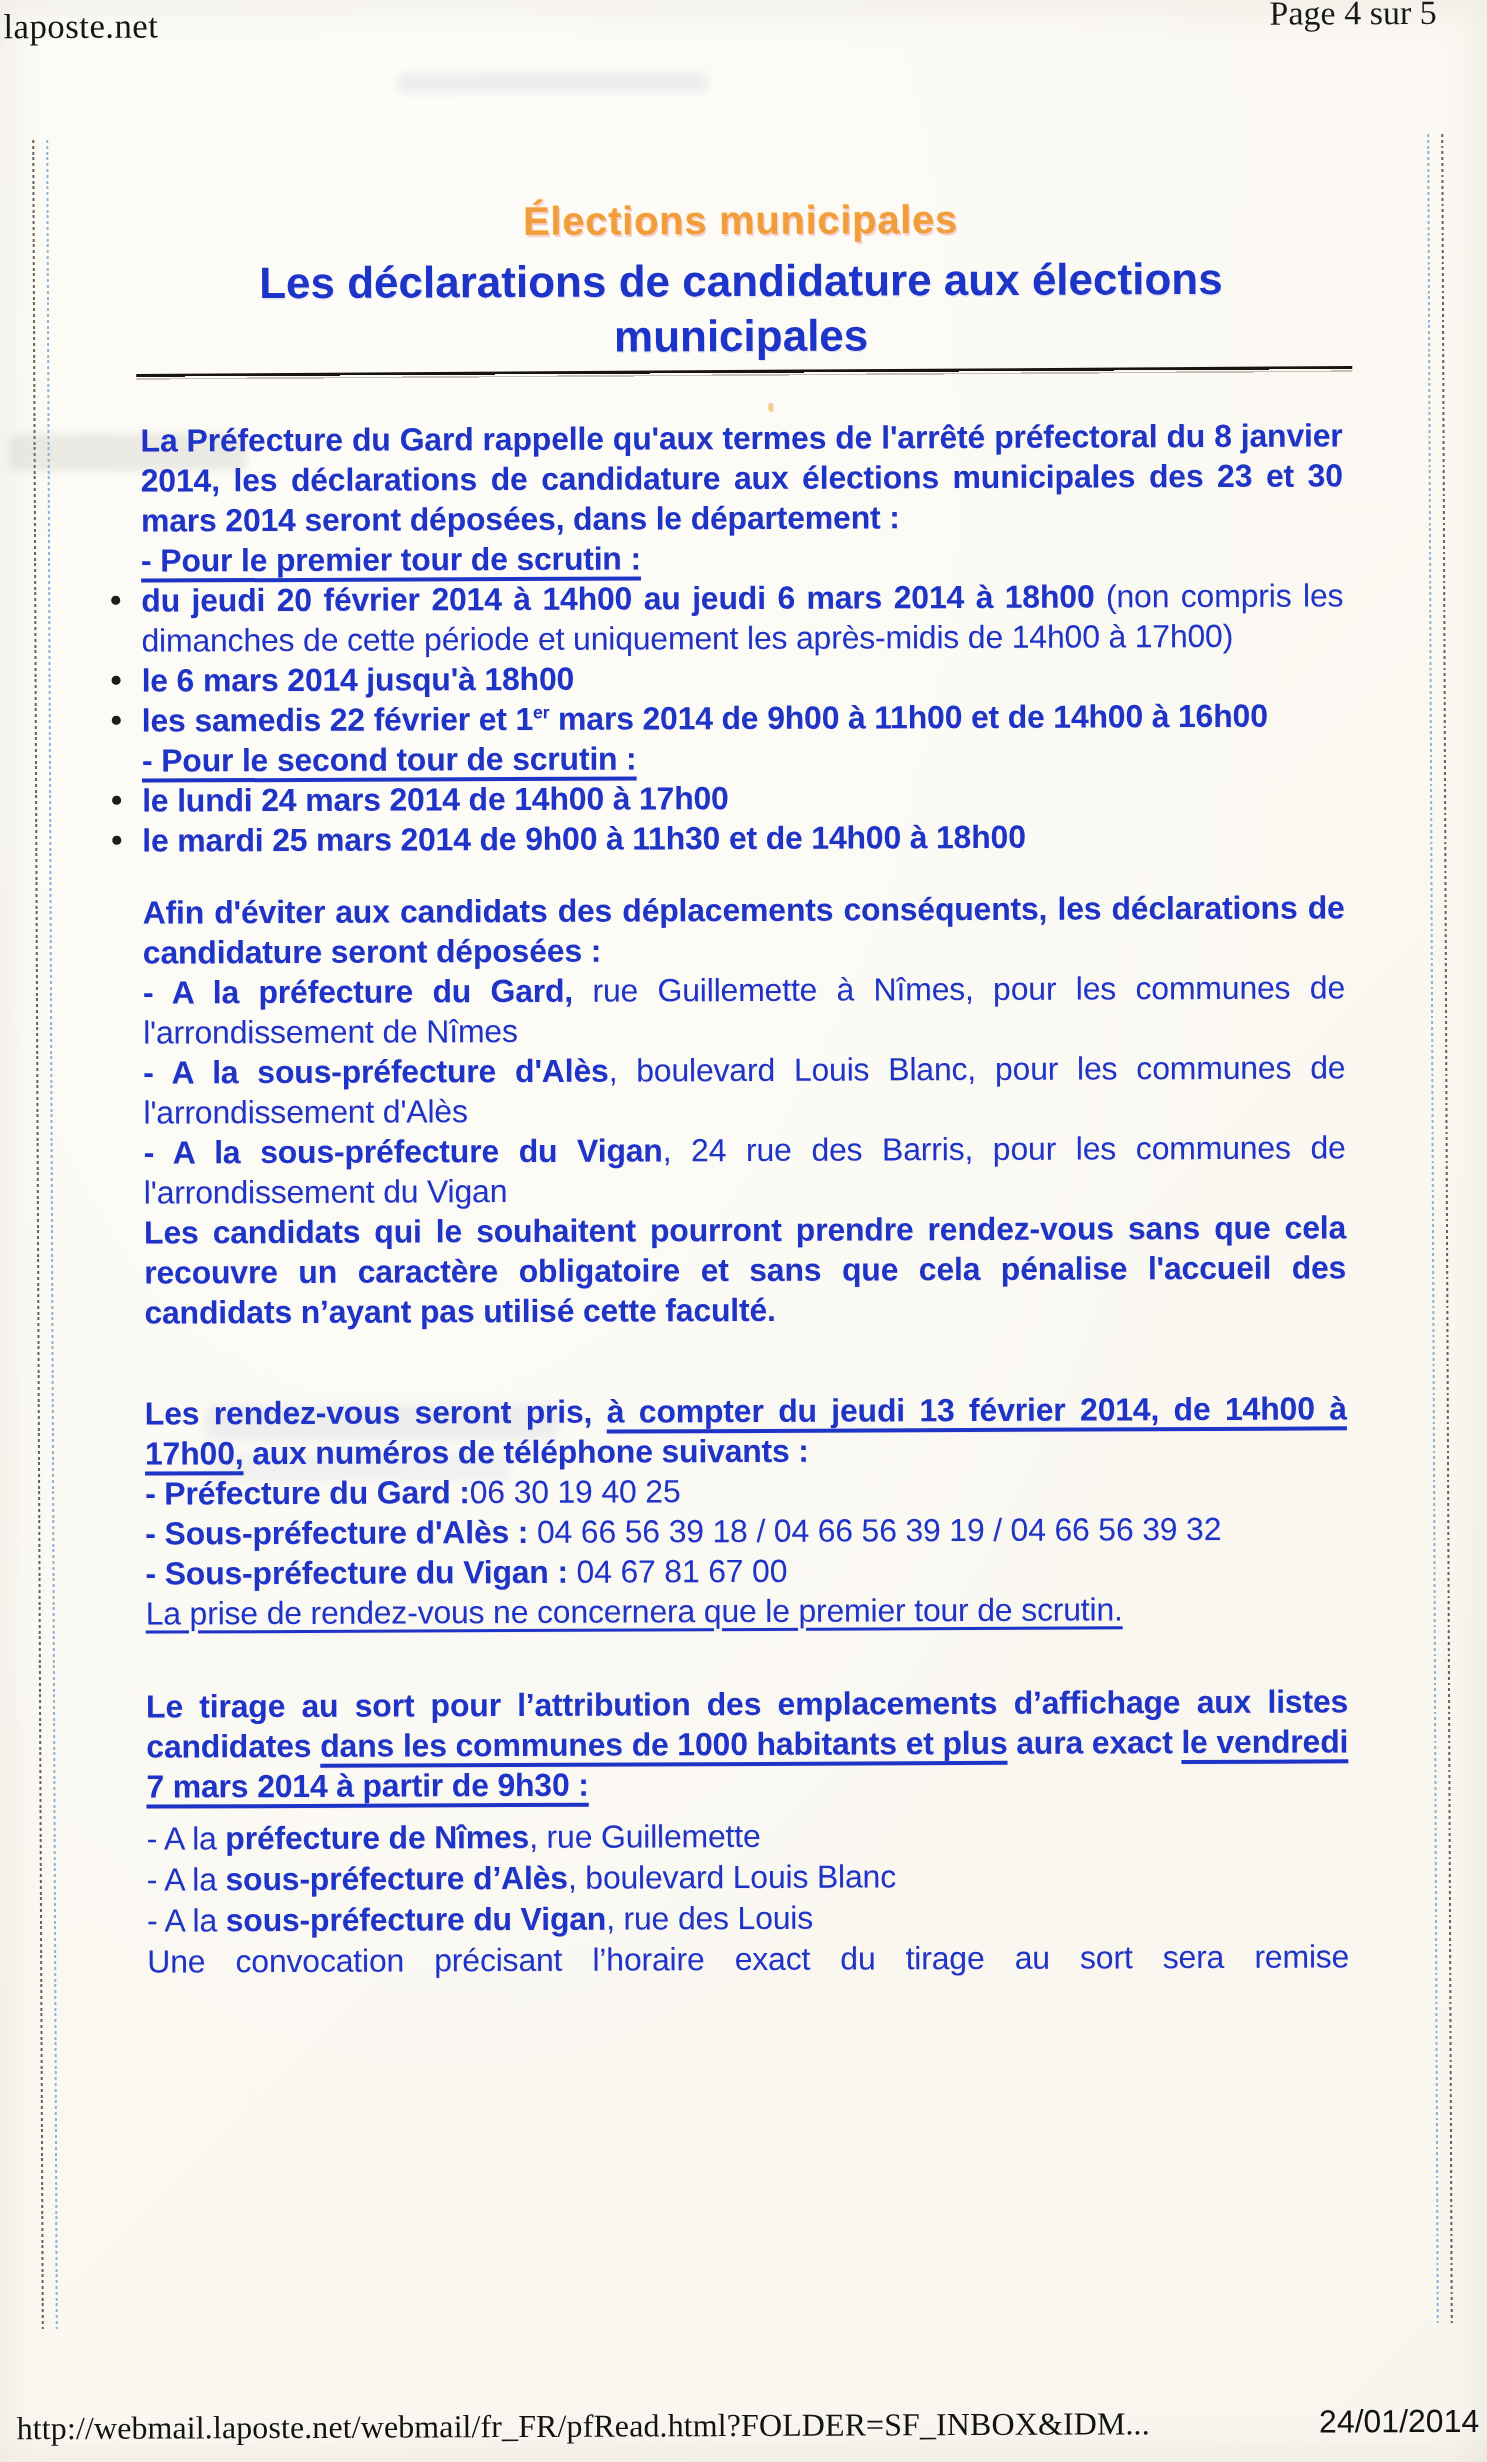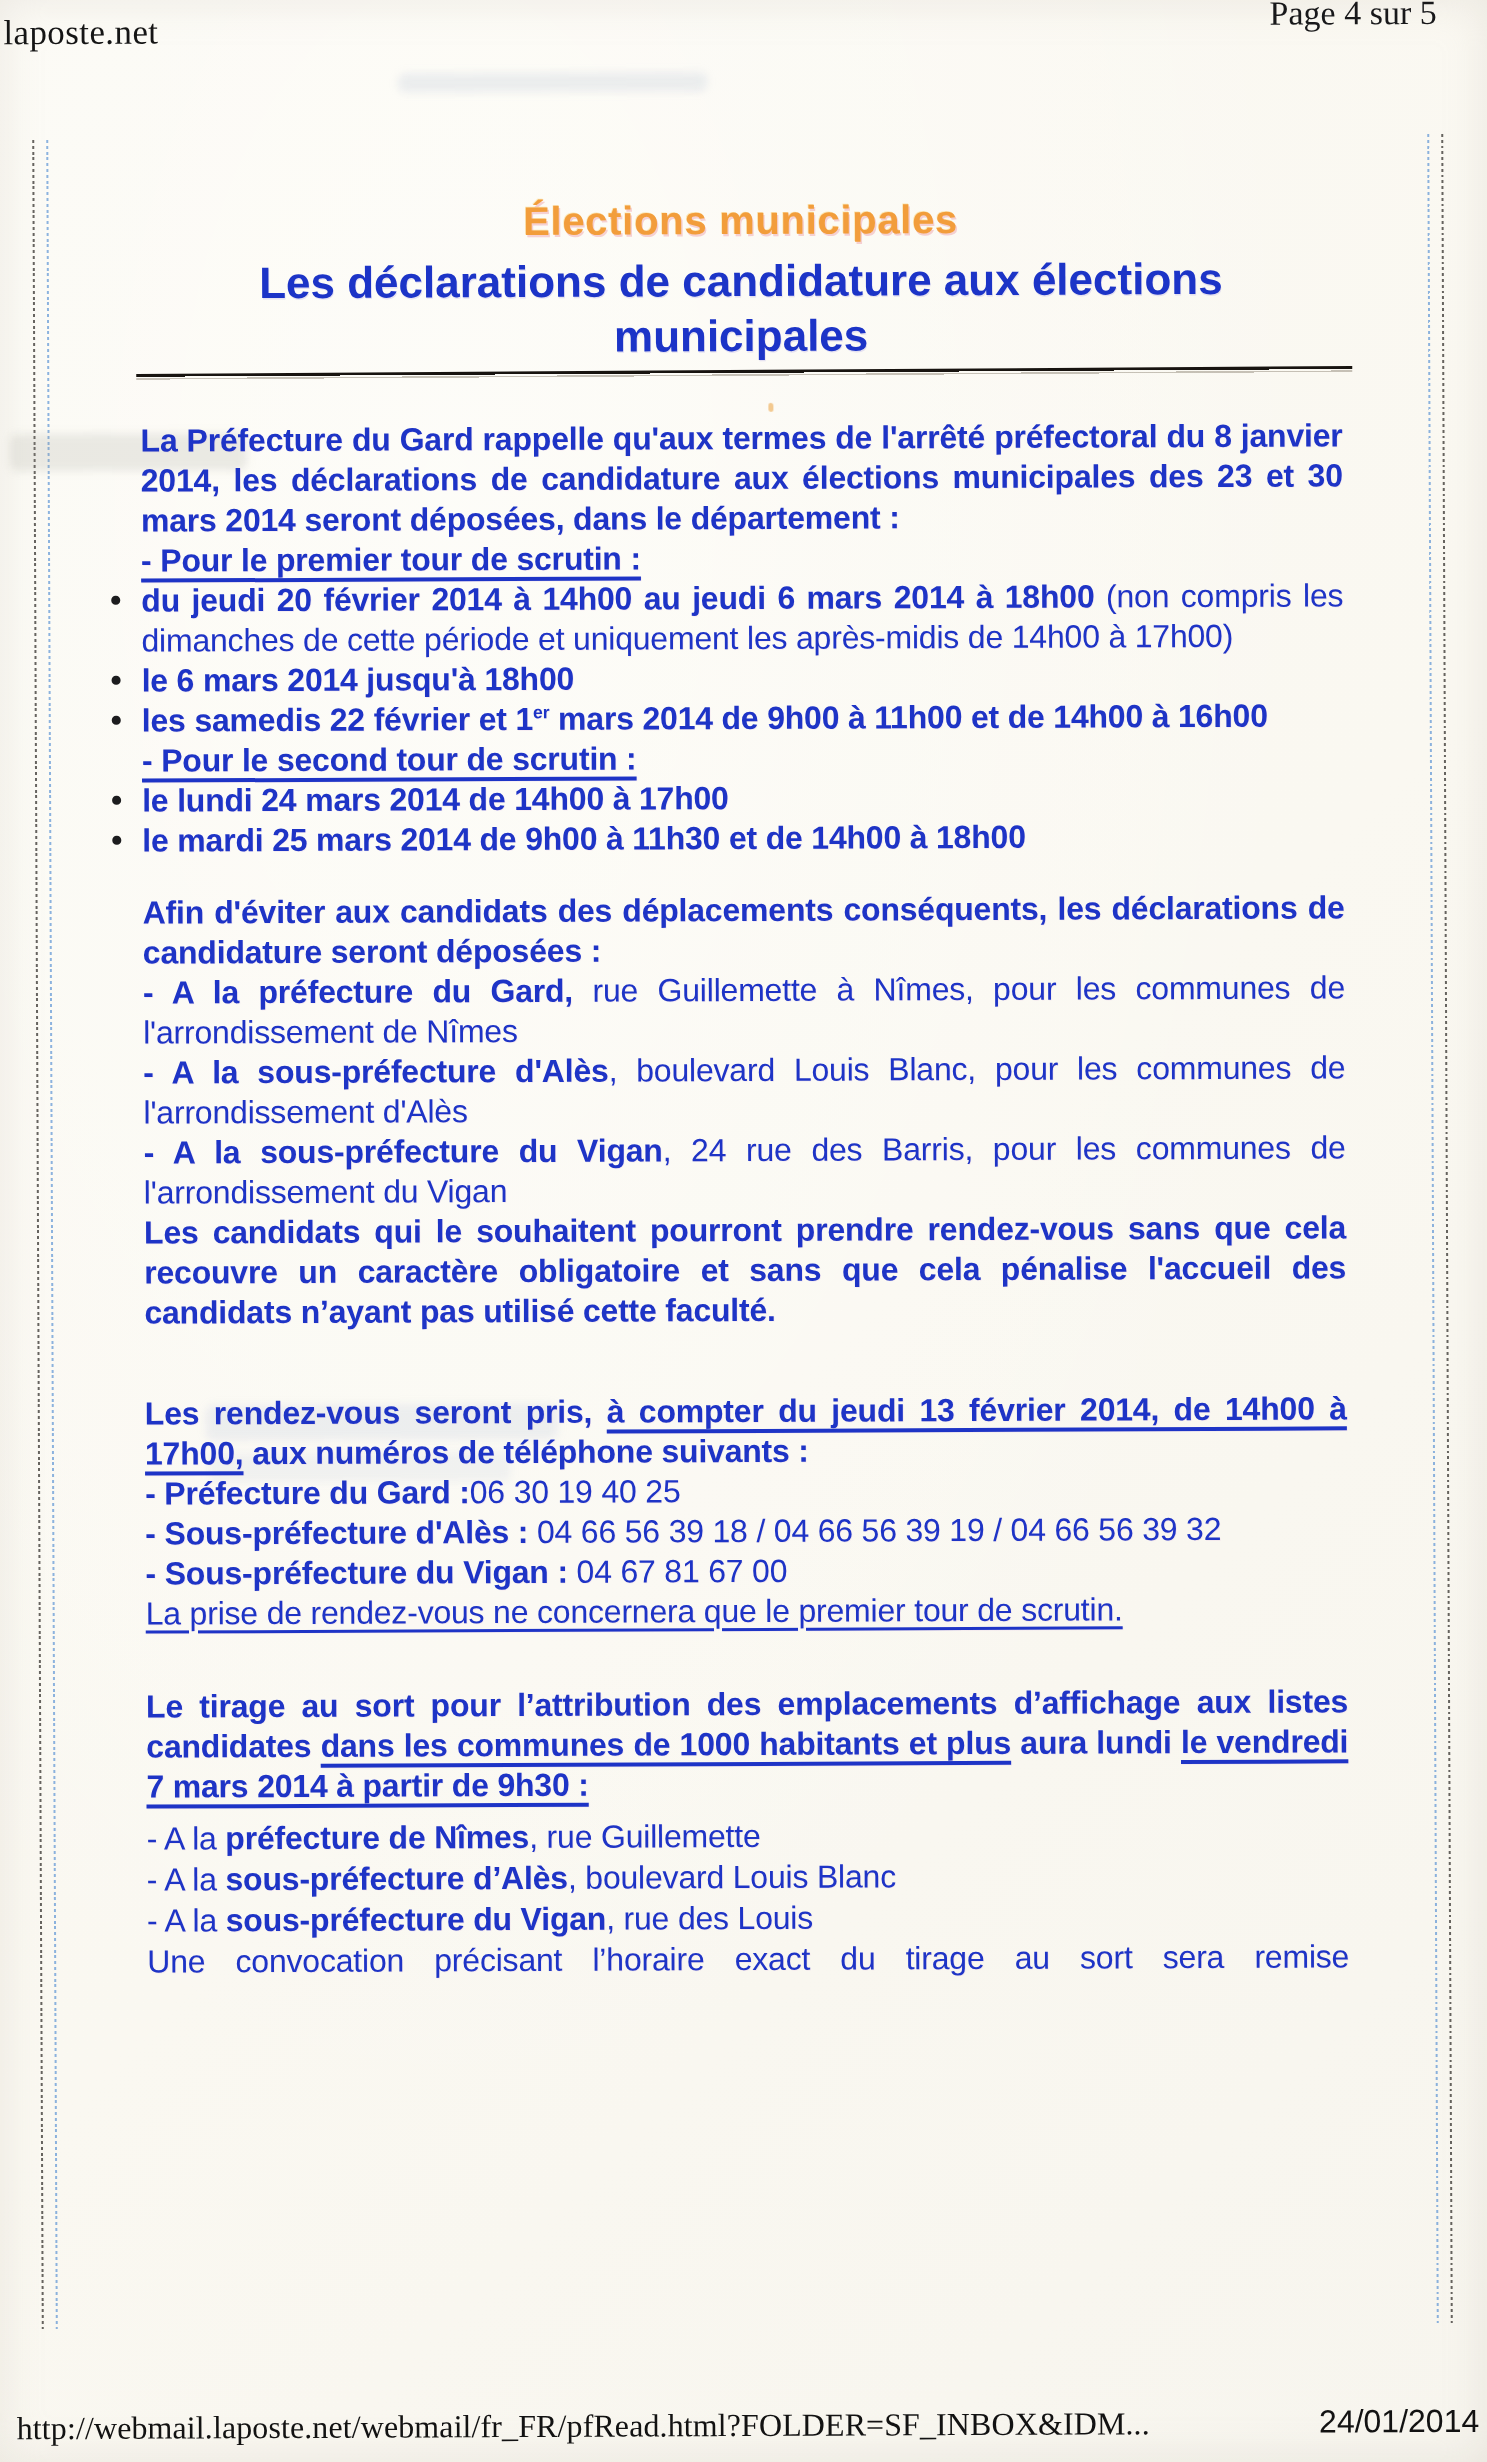--- a/index.html
+++ b/index.html
@@ -11,21 +11,21 @@
       radial-gradient(ellipse at 30% 20%, rgba(255,255,252,.6), rgba(255,255,252,0) 60%),
       linear-gradient(135deg,#fbf9f3 0%,#faf8f1 55%,#f7f5ee 100%);
     overflow:hidden;
     box-shadow: inset 0 0 43px rgba(190,185,170,.25);
     font-family:"Liberation Sans",sans-serif;
   }
   .tilt{position:absolute;inset:0;transform:rotate(-0.25deg);transform-origin:50% 50%;}
 
   
   .hdr-brand{
-    position:absolute;left:8.6px;top:10px;
+    position:absolute;left:8.6px;top:4px;
     font-family:"Liberation Serif",serif;
     font-size:35px;color:#151515;letter-spacing:0.4px;
   }
   .hdr-page{
     position:absolute;right:45px;top:-2.9px;
     font-family:"Liberation Serif",serif;
     font-size:34px;color:#18181a;
   }
   .ftr-url{
     position:absolute;left:11.5px;top:2407px;
@@ -187,21 +187,21 @@
       <div class="mt-rdv">
         <p class="b j"><span>Les rendez-vous seront pris, </span><span class="u">à compter du jeudi 13 février 2014, de 14h00 à 17h00,</span><span> aux numéros de téléphone suivants :</span></p>
         <p><span class="b">- Préfecture du Gard :</span><span>06 30 19 40 25</span></p>
         <p class="j"><span class="b">- Sous-préfecture d'Alès : </span><span>04 66 56 39 18 / 04 66 56 39 19 / 04 66 56 39 32</span></p>
         <p><span class="b">- Sous-préfecture du Vigan : </span><span>04 67 81 67 00</span></p>
       </div>
 
       <p class="mt-prise"><span class="u-thin">La prise de rendez-vous ne concernera que le premier tour de scrutin.</span></p>
 
       <div class="mt-tirage">
-        <p class="b j"><span>Le tirage au sort pour l’attribution des emplacements d’affichage aux listes candidates </span><span class="u">dans les communes de 1000 habitants et plus</span><span> aura lundi </span><span class="u">le vendredi 7 mars 2014 à partir de 9h30 :</span></p>
+        <p class="b j"><span>Le tirage au sort pour l’attribution des emplacements d’affichage aux listes candidates </span><span class="u">dans les communes de 1000 habitants et plus</span><span> aura exact </span><span class="u">le vendredi 7 mars 2014 à partir de 9h30 :</span></p>
         <div class="mt-locs">
           <p class="loc"><span>- A la </span><span class="b">préfecture de Nîmes</span><span>, rue Guillemette</span></p>
           <p class="loc"><span>- A la </span><span class="b">sous-préfecture d’Alès</span><span>, boulevard Louis Blanc</span></p>
           <p class="loc"><span>- A la </span><span class="b">sous-préfecture du Vigan</span><span>, rue des Louis</span></p>
         </div>
       </div>
 
       <p class="j-last mt-convoc">Une convocation précisant l’horaire exact du tirage au sort sera remise</p>
 
     </div>

